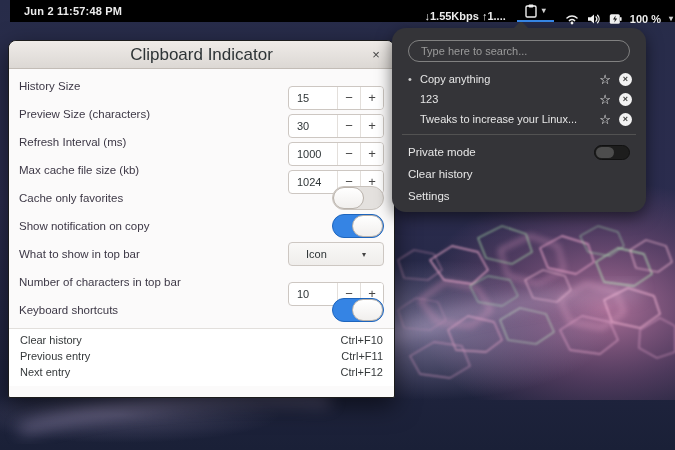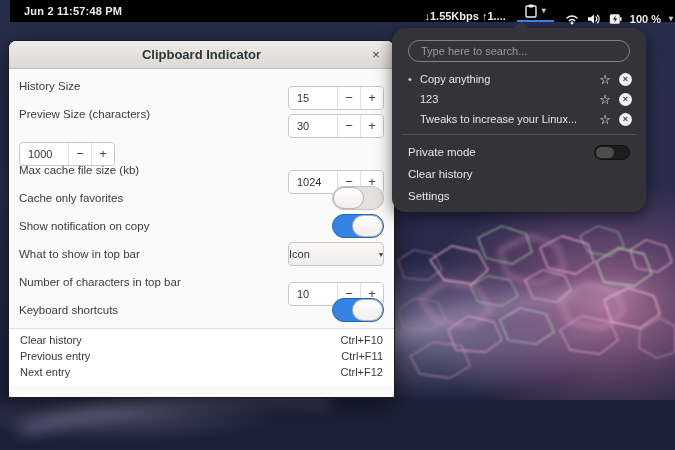--- a/index.html
+++ b/index.html
@@ -22,21 +22,21 @@
   .tray svg, .clip-btn svg { display:block; }
 
   
   .settings-window { position:absolute; left:8px; top:40px; width:387px; height:358px;
                      background:#fbfafa; border:1px solid #1c1c1c; border-radius:8px 8px 2px 2px;
                      box-shadow:0 8px 24px rgba(0,0,0,.55); z-index:20; overflow:hidden;
                      color:#3d3846; }
   .titlebar { height:28px; background:linear-gradient(#efebe8,#dcd8d4); border-bottom:1px solid #c2bcb6;
               display:flex; align-items:center; justify-content:center; position:relative;
               border-radius:7px 7px 0 0; }
-  .titlebar .title { font-size:13px; font-weight:bold; color:#2e3436; }
+  .titlebar .title { font-size:17px; font-weight:normal; color:#2e3436; }
   .titlebar .close { position:absolute; right:8px; top:4px; width:20px; height:20px; border:none;
                      background:transparent; font-size:13px; color:#444; cursor:default; line-height:20px; }
   .win-body { padding-top:3px; }
   .row { height:28px; display:flex; align-items:center; justify-content:space-between; padding:0 10px; }
   .row-label { font-size:11.5px; color:#3d3846; }
 
   .spin { display:flex; width:96px; height:24px; border:1px solid #cdc7c2; border-radius:4px;
           background:#fff; overflow:hidden;margin-top:23px; }
   .spin-value { flex:1; font-size:11px; line-height:22px; padding-left:8px; color:#2e3436; }
   .spin-btn { width:23px; text-align:center; line-height:22px; font-size:13px; color:#454545;
@@ -44,21 +44,21 @@
 
   .gswitch { position:relative; width:52px; height:24px; border-radius:12px;
              background:#e4e1de; border:1px solid #c9c3bd; }
   .gswitch .knob { position:absolute; top:0px; left:0px; width:31px; height:22px; border-radius:11px;
                    background:linear-gradient(#ffffff,#f1efed); border:1px solid #b9b2ab; }
   .gswitch.on { background:#3584e4; border-color:#1e65bd; }
   .gswitch.on .knob { left:auto; right:0px; }
 
   .gselect { display:flex; align-items:center; justify-content:space-between; width:96px; height:24px;
              border:1px solid #cdc7c2; border-radius:4px; background:linear-gradient(#f9f8f7,#efedeb);
-             padding:0 0; font-size:11px; color:#2e3436; }
+             padding:0 17px; font-size:11px; color:#2e3436; }
   .gselect .caret-dark { font-size:8px; color:#444; }
 
   .shortcuts { margin-top:4px; border-top:1px solid #e2dfdc; background:#fff; padding:3px 0 6px; }
   .sc-row { height:16px; display:flex; align-items:center; justify-content:space-between; padding:0 11px; }
   .sc-row span { font-size:11px; color:#35393b; }
 
   
   .popover { position:absolute; left:392px; top:28px; width:254px; height:184px; background:#343438;
              border-radius:14px; box-shadow:0 5px 16px rgba(0,0,0,.55); z-index:25; color:#e6e6e6; }
   .popover-arrow { position:absolute; top:-7px; left:121px; width:0; height:0;
@@ -199,20 +199,21 @@
     <div class="row">
       <span class="row-label">Preview Size (characters)</span>
       <div class="spin">
         <span class="spin-value">30</span>
         <span class="spin-btn">−</span>
         <span class="spin-btn">+</span>
       </div>
     </div>
 
     <div class="row">
+      <span class="row-label">Refresh Interval (ms)</span>
       <div class="spin">
         <span class="spin-value">1000</span>
         <span class="spin-btn">−</span>
         <span class="spin-btn">+</span>
       </div>
     </div>
 
     <div class="row">
       <span class="row-label">Max cache file size (kb)</span>
       <div class="spin">

